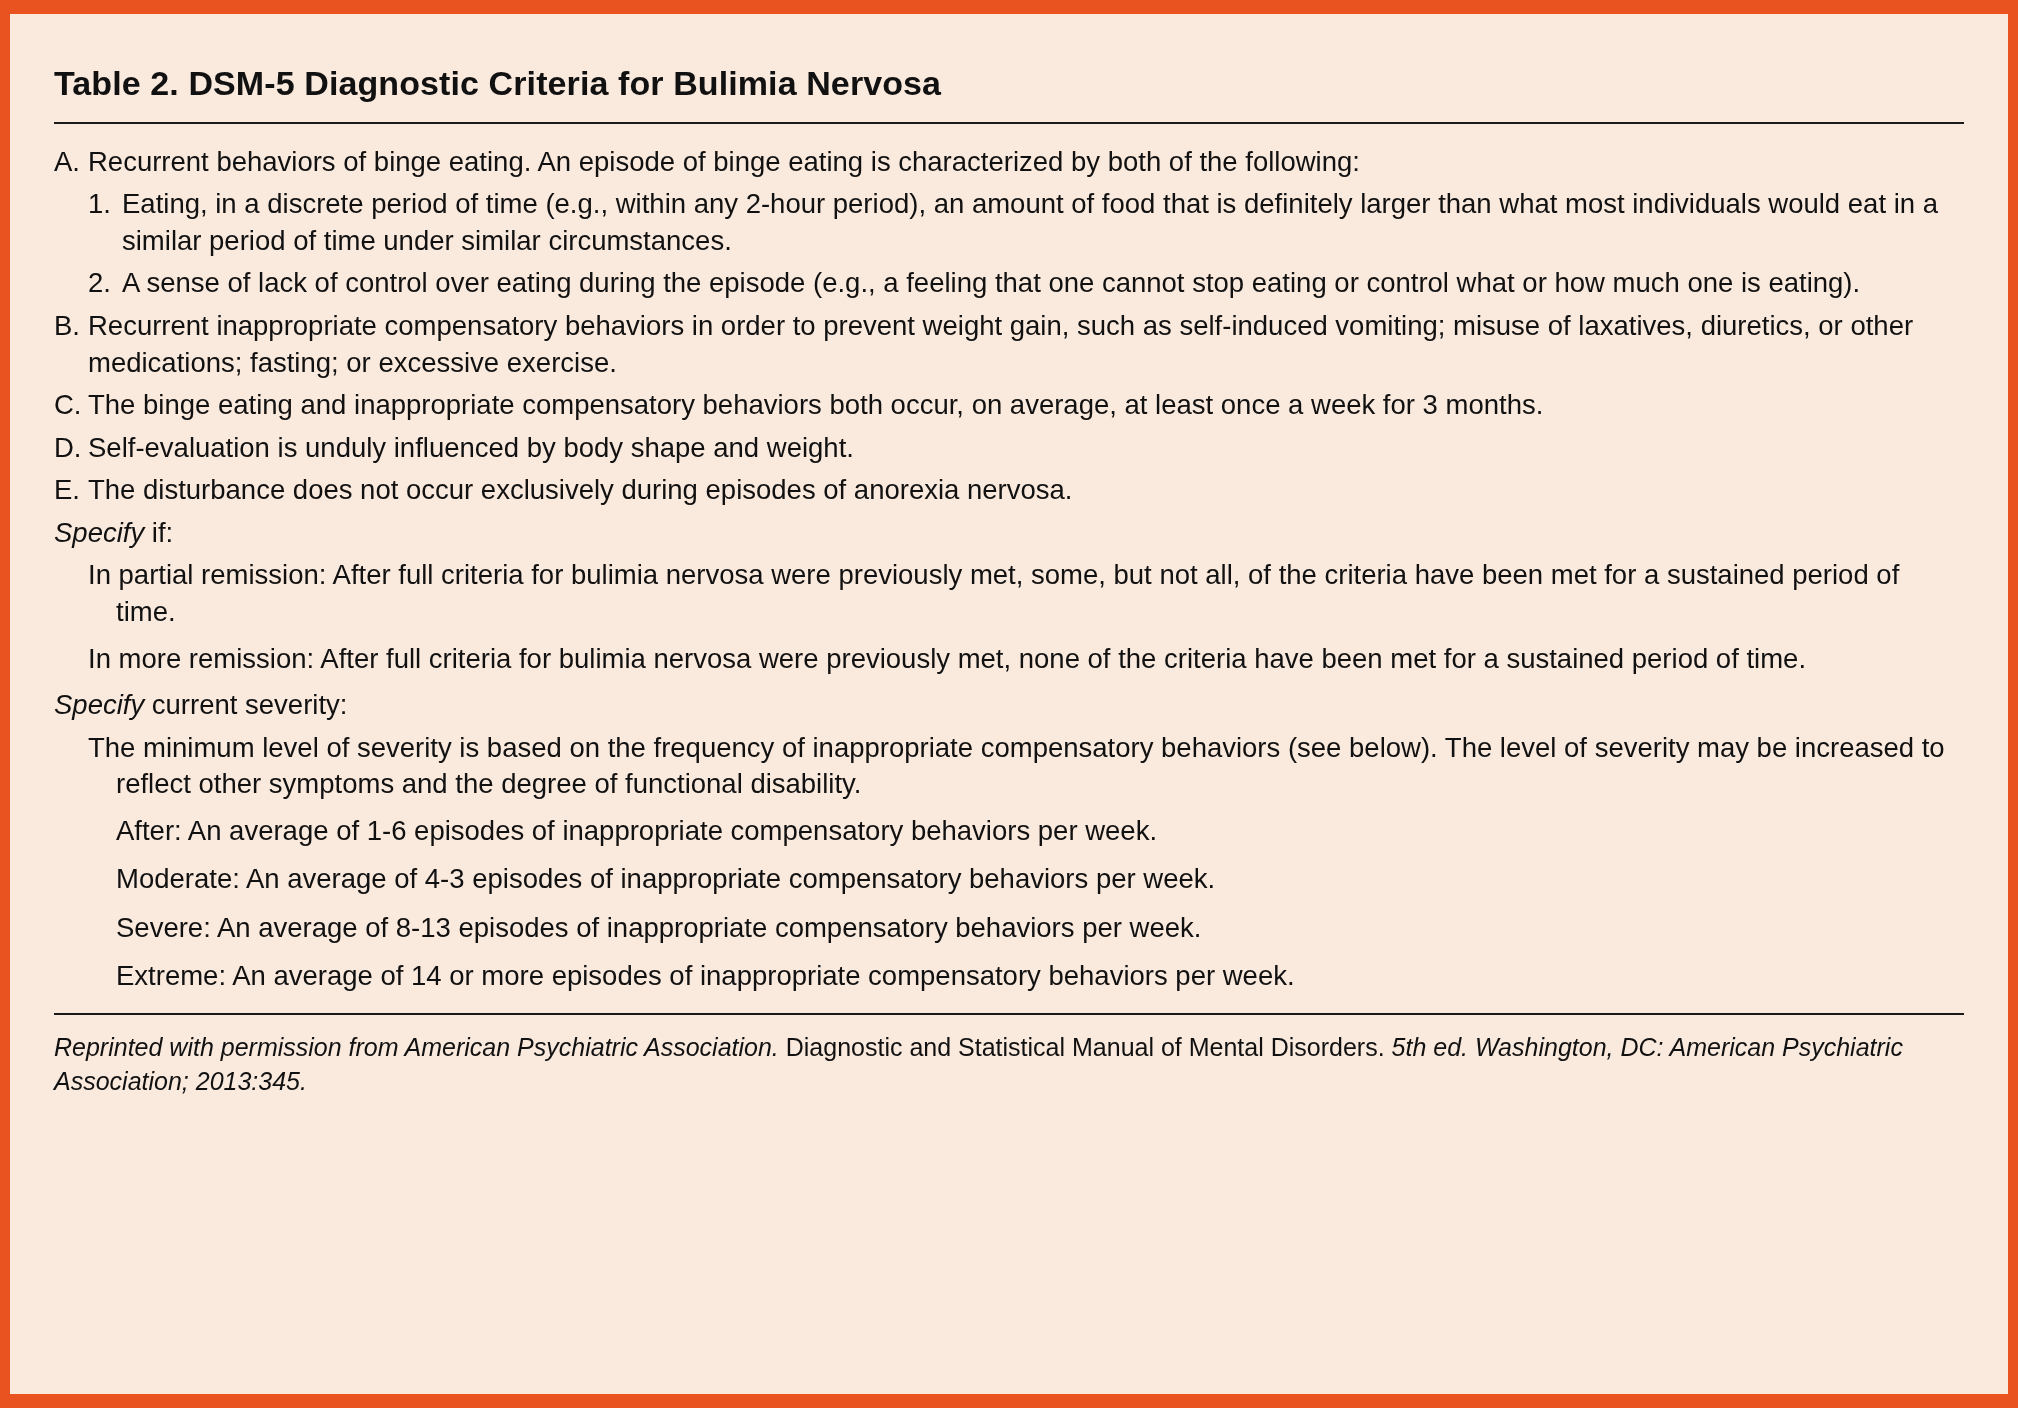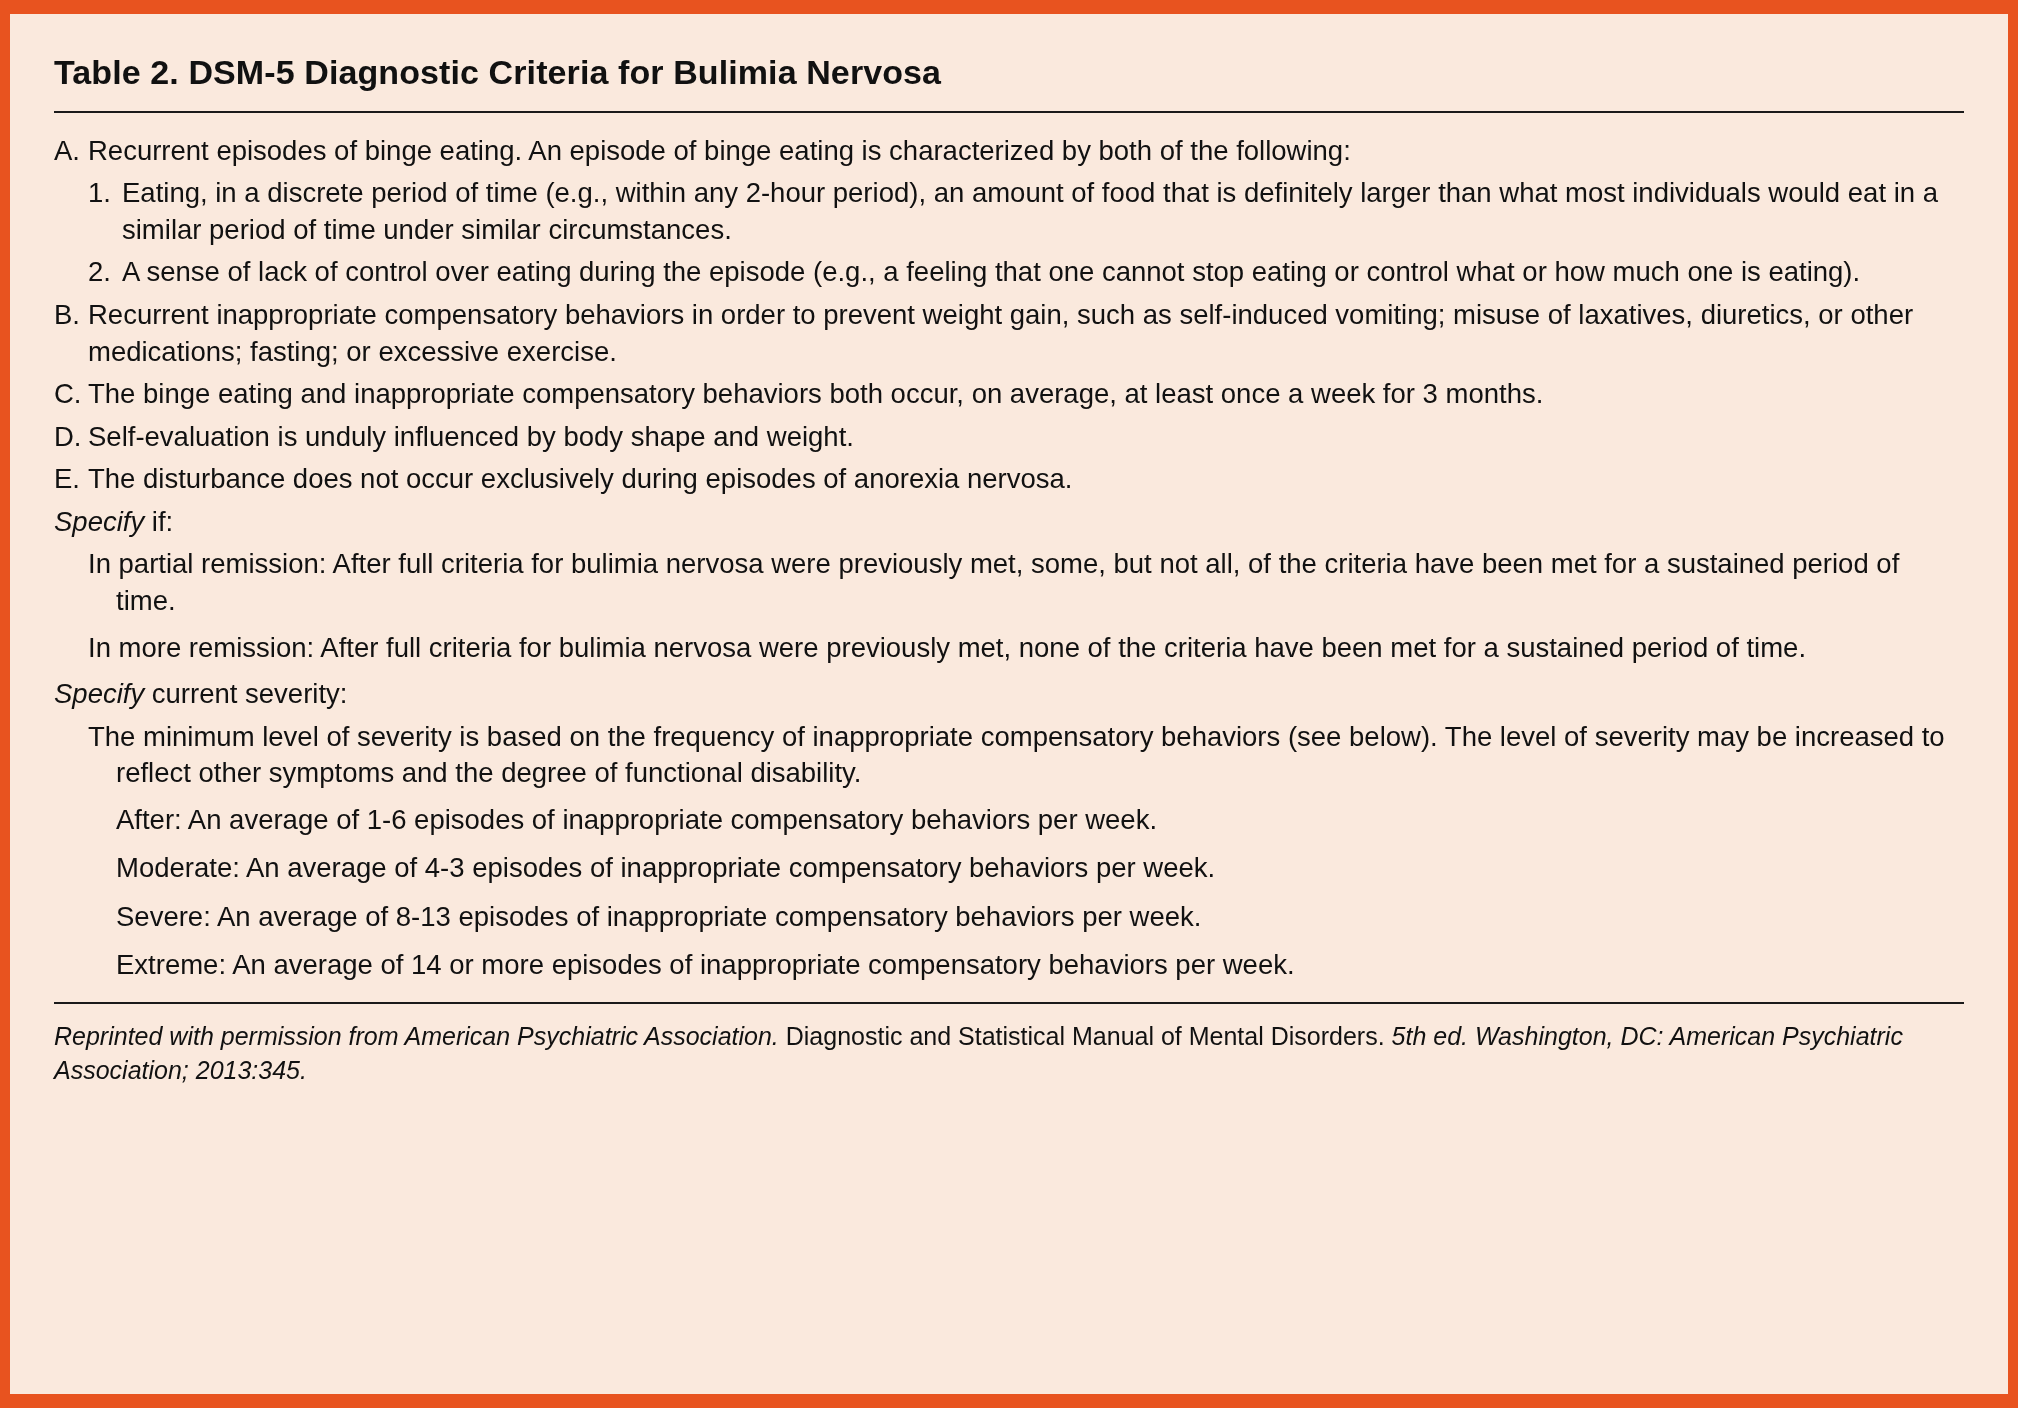--- a/index.html
+++ b/index.html
@@ -19,21 +19,21 @@
     height: 1408px;
     background: #fae9dd;
     border-top: 14px solid #e8531f;
     border-bottom: 14px solid #e8531f;
     border-left: 10px solid #e8531f;
     border-right: 10px solid #e8531f;
     padding: 0;
   }
   .inner {
     box-sizing: border-box;
-    padding: 30px 44px 0 44px;
+    padding: 41px 44px 0 44px;
     height: 100%;
   }
   .table-title {
     font-size: 34px;
     font-weight: bold;
     color: #111111;
     letter-spacing: 0.1px;
     padding: 8px 0 18px 0;
     line-height: 1.2;
   }
@@ -115,21 +115,21 @@
 <div class="table-card">
   <div class="inner">
 
     <div class="table-title">Table 2. DSM-5 Diagnostic Criteria for Bulimia Nervosa</div>
     <hr class="rule">
 
     <div class="body-block">
 
       <div class="crit">
         <span class="crit-letter">A.</span>
-        <span class="crit-text">Recurrent episodes of binge eating. An episode of binge eating is characterized by both of the following:</span>
+        <span class="crit-text">Recurrent behaviors of binge eating. An episode of binge eating is characterized by both of the following:</span>
       </div>
 
       <div class="sub">
         <span class="sub-num">1.</span>
         <span class="sub-text">Eating, in a discrete period of time (e.g., within any 2-hour period), an amount of food that is definitely larger than what most individuals would eat in a similar period of time under similar circumstances.</span>
       </div>
 
       <div class="sub">
         <span class="sub-num">2.</span>
         <span class="sub-text">A sense of lack of control over eating during the episode (e.g., a feeling that one cannot stop eating or control what or how much one is eating).</span>

